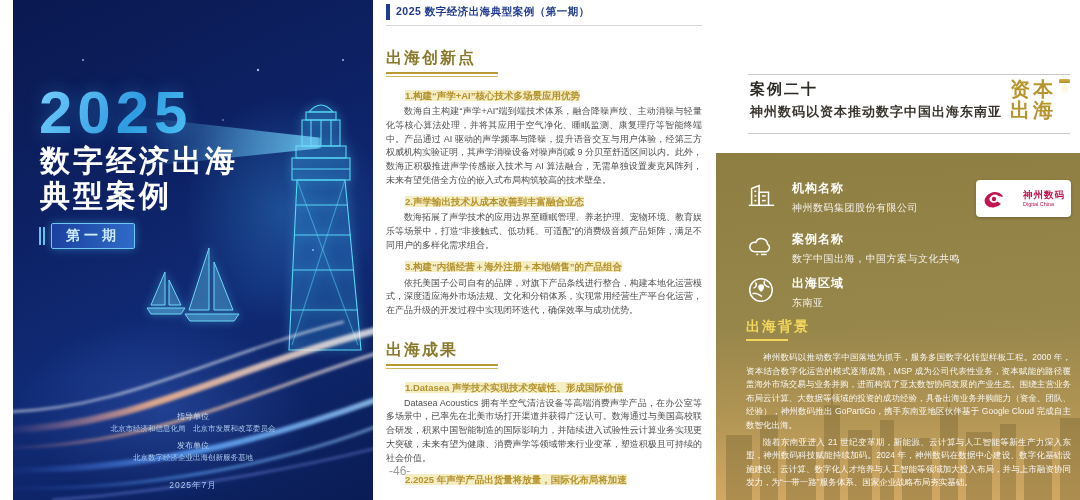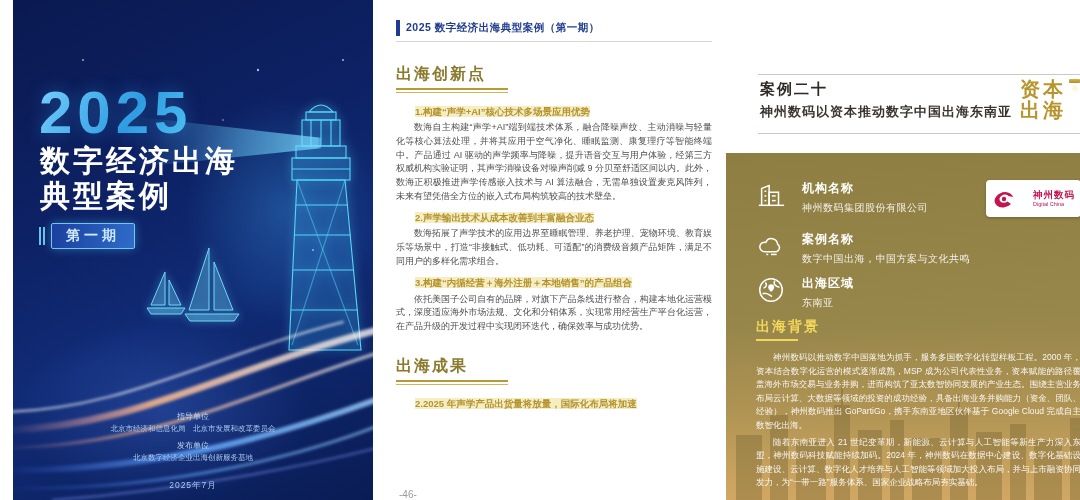--- a/index.html
+++ b/index.html
@@ -36,33 +36,33 @@
   .issue-box{padding:3px 14px;font-size:14px;font-weight:bold;color:#cdeaff;letter-spacing:4px;
     background:linear-gradient(100deg,#1b3f9e,#2f6cc9);border:1px solid #6fc8f2;border-radius:2px;
     box-shadow:0 0 10px rgba(80,180,240,.45);}
   .cover-art{position:absolute;inset:0;pointer-events:none;}
   .cover-footer{position:absolute;left:0;right:0;bottom:8px;text-align:center;line-height:1.5;}
   .f-label{font-size:8px;font-weight:normal;color:#bcd7f4;margin-top:6px;}
   .f-orgs{font-size:7.5px;color:#a9c8ec;}
   .f-date{font-size:8.5px;color:#a9c8ec;margin-top:16px;letter-spacing:1px;}
 
   
-  .midpage{position:relative;width:343px;height:500px;flex:0 0 343px;background:#fff;padding:20px 14px 0 13px;margin-left:10px;}
+  .midpage{position:relative;width:343px;height:500px;flex:0 0 343px;background:#fff;padding:4px 14px 0 13px;}
   .mid-header{display:flex;align-items:center;}
   .mid-header .bar{width:4px;height:16px;background:var(--header-blue);margin-right:6px;}
   .mid-header .txt{font-size:10.5px;font-weight:bold;color:var(--header-blue);letter-spacing:.5px;}
   .mid-hr{border:none;border-top:1px solid #d7d7d7;margin:5px 0 0 0;}
   .sec-heading{font-size:16px;font-weight:bold;color:var(--mid-heading);letter-spacing:2px;margin-top:22px;display:inline-block;}
   .sec-underline{width:112px;border-top:2px solid #b89a35;margin-top:3px;}
   .sec-underline2{width:112px;border-top:1px solid #cdb75e;margin-top:2px;margin-bottom:8px;}
   .sub-title{font-size:9.5px;font-weight:bold;color:var(--mid-gold);background:var(--mid-highlight);
     display:inline;line-height:1.6;margin-left:19px;}
   .sub-wrap{margin-top:4px;}
   .body-p{font-size:9px;color:var(--body-gray);line-height:1.52;text-align:justify;text-indent:2em;margin-top:2px;}
-  .pageno{position:absolute;left:16px;bottom:0;font-size:10px;color:#9a9a9a;}
+  .pageno{position:absolute;left:16px;bottom:22px;font-size:12px;color:#9a9a9a;}
 
   
   .rightpage{position:relative;width:377px;height:500px;flex:0 0 377px;background:#fff;overflow:hidden;}
   .case-header{position:relative;height:193px;padding:0 23px 0 32px;}
   .line-top{position:absolute;left:32px;right:23px;top:74px;border-top:1px solid #c9c9c9;}
   .line-bot{position:absolute;left:32px;right:23px;top:133px;border-top:1px solid #c9c9c9;}
   .case-label{position:absolute;left:34px;top:80px;font-size:15px;font-weight:bold;color:#2e2a26;letter-spacing:2px;}
   .case-title{position:absolute;left:34px;top:103px;font-size:13px;font-weight:bold;color:#3a352e;letter-spacing:1px;}
   .stamp{position:absolute;right:23px;top:79px;display:flex;align-items:flex-start;}
   .stamp-grid{display:flex;flex-direction:column;line-height:1.05;margin-right:3px;}
@@ -209,20 +209,24 @@
       <p class="body-p">依托美国子公司自有的品牌，对旗下产品条线进行整合，构建本地化运营模式，深度适应海外市场法规、文化和分销体系，实现常用经营生产平台化运营，在产品升级的开发过程中实现闭环迭代，确保效率与成功优势。</p>
     </div>
 
     <div>
       <span class="sec-heading">出海成果</span>
       <div class="sec-underline"></div>
       <div class="sec-underline2"></div>
     </div>
 
     <div class="sub-wrap">
+      <span class="sub-title">1.Datasea 声学技术实现技术突破性、形成国际价值</span>
+      <p class="body-p">Datasea Acoustics 拥有半空气清洁设备等高端消费声学产品，在办公室等多场景中，已率先在北美市场打开渠道并获得广泛认可。数海通过与美国高校联合研发，积累中国智能制造的国际影响力，并陆续进入试验性云计算业务实现更大突破，未来有望为健康、消费声学等领域带来行业变革，塑造积极且可持续的社会价值。</p>
+    </div>
+    <div class="sub-wrap">
       <span class="sub-title">2.2025 年声学产品出货量将放量，国际化布局将加速</span>
       
     </div>
 
     <div class="pageno">-46-</div>
   </section>
 
   <section class="rightpage">
     <div class="case-header">
       <div class="line-top"></div>

